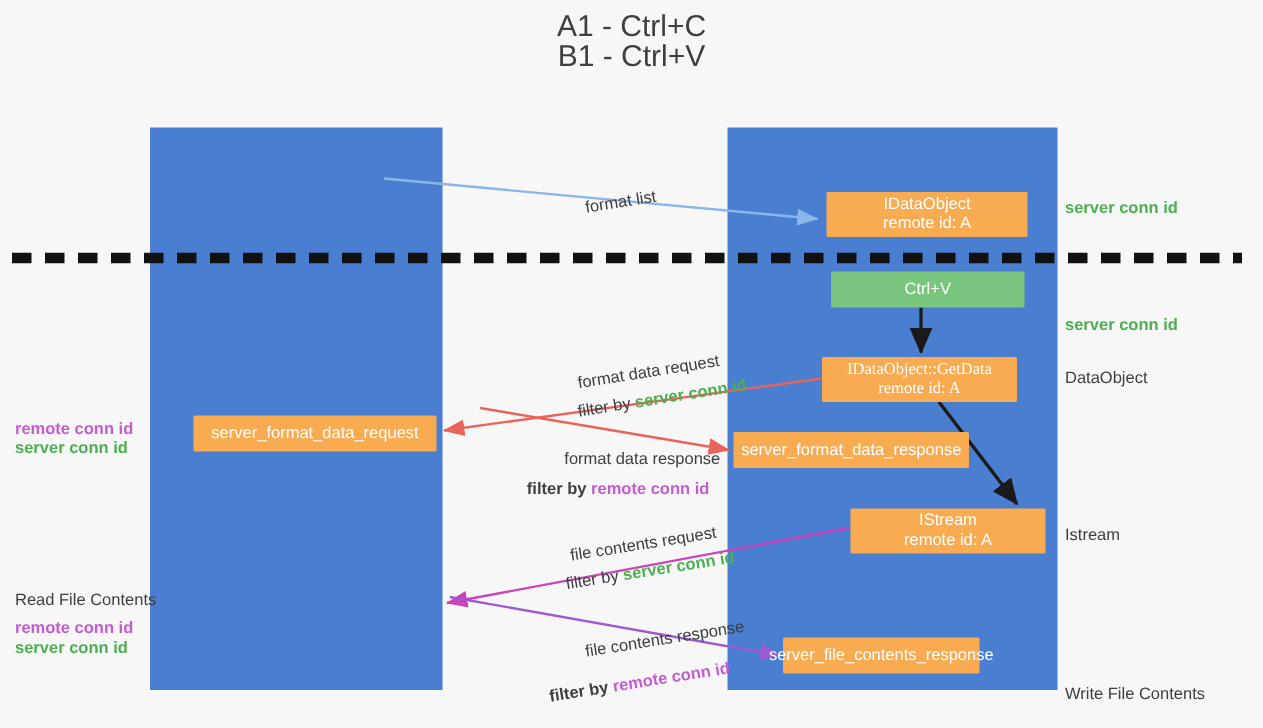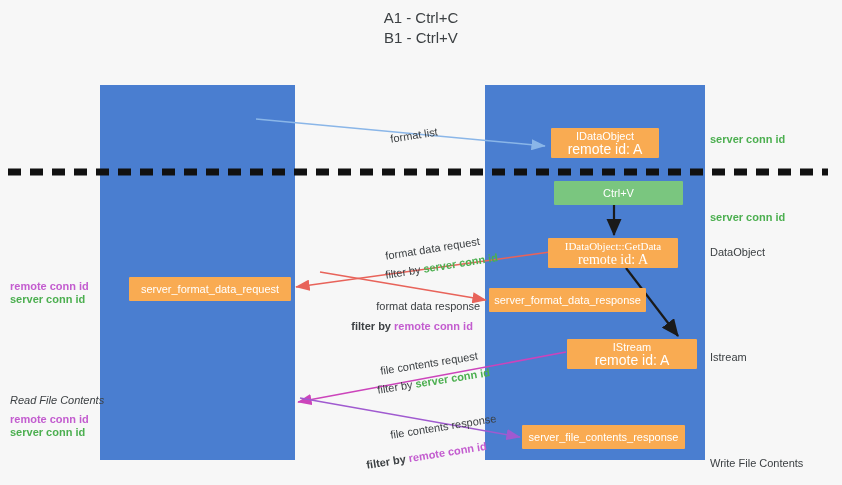--- a/index.html
+++ b/index.html
@@ -28,21 +28,21 @@
   }
   svg.layer { pointer-events: none; }
 
   
   .title {
     position: absolute;
     left: 0;
     top: 8px;
     width: 842px;
     text-align: center;
-    font-size: 15px;
+    font-size: 20px;
     color: #3c4043;
     line-height: 20px;
     white-space: pre;
   }
 
   
   .lane-head {
     position: absolute;
     text-align: center;
     font-size: 11px;
@@ -67,21 +67,21 @@
     justify-content: center;
     color: #ffffff;
     font-size: 11px;
     line-height: 13px;
     text-align: center;
     white-space: pre;
     border-radius: 1px;
   }
   .node.orange { background: #f9ab52; }
   .node.green  { background: #7ac67f; }
-  .node .l2 { font-size: 14px; }
+  .node .l2 { font-size: 11px; }
 
   
   .lbl {
     position: absolute;
     font-size: 11px;
     color: #3c4043;
     line-height: 14px;
     white-space: pre;
   }
   .lbl.green  { color: #4caf50; font-weight: bold; }
@@ -141,21 +141,21 @@
     <line x1="320" y1="272" x2="486" y2="300" stroke="#e8635a" stroke-width="1.6" marker-end="url(#ar-red)"></line>
 
     <line x1="566" y1="352" x2="298" y2="402" stroke="#cc44bb" stroke-width="1.6" marker-end="url(#ar-magenta)"></line>
 
     <line x1="300" y1="398" x2="520" y2="437" stroke="#a05ad0" stroke-width="1.6" marker-end="url(#ar-purple)"></line>
 
     <line x1="8" y1="172" x2="828" y2="172" stroke="#111111" stroke-width="7" stroke-dasharray="13 9" stroke-linecap="butt"></line>
   </svg>
 
 
-  <div class="node orange" style="left:551px; top:128px; width:108px; height:30px;">
+  <div class="node orange" style="left:551px; top:128px; width:134px; height:30px;">
     <span>IDataObject</span>
     <span class="l2">remote id: A</span>
   </div>
 
   <div class="node green" style="left:554px; top:181px; width:129px; height:24px;">
     <span>Ctrl+V</span>
   </div>
 
   <div class="node orange" style="left:548px; top:238px; width:130px; height:30px;font-family:Liberation Serif, serif;">
     <span>IDataObject::GetData</span>
@@ -169,21 +169,21 @@
   <div class="node orange" style="left:129px; top:277px; width:162px; height:24px;">
     <span>server_format_data_request</span>
   </div>
 
   <div class="node orange" style="left:567px; top:339px; width:130px; height:30px;">
     <span>IStream</span>
     <span class="l2">remote id: A</span>
   </div>
 
 
-  <div class="node orange" style="left:522px; top:425px; width:163px; height:24px;">
+  <div class="node orange" style="left:522px; top:425px; width:131px; height:24px;">
     <span>server_file_contents_response</span>
   </div>
 
   <div class="lbl rot-up" style="left:375px; top:120px;">
     <span>format list</span>
   </div>
 
   <div class="lbl rot-up" style="left:370px; top:237px;">
     <span>format data request</span>
   </div>
@@ -218,17 +218,17 @@
 
   <div class="lbl" style="left:710px; top:245px;">DataObject</div>
 
   <div class="lbl" style="left:710px; top:350px;">Istream</div>
 
   <div class="lbl" style="left:710px; top:456px;">Write File Contents</div>
 
   <div class="lbl purple" style="left:10px; top:279px;">remote conn id</div>
   <div class="lbl green" style="left:10px; top:292px;">server conn id</div>
 
-  <div class="lbl" style="left:10px; top:393px;font-style:italic;">Read File Contents</div>
+  <div class="lbl" style="left:10px; top:393px;">Read File Contents</div>
   <div class="lbl purple" style="left:10px; top:412px;">remote conn id</div>
   <div class="lbl green" style="left:10px; top:425px;">server conn id</div>
 
 </div>
 
 </body></html>

